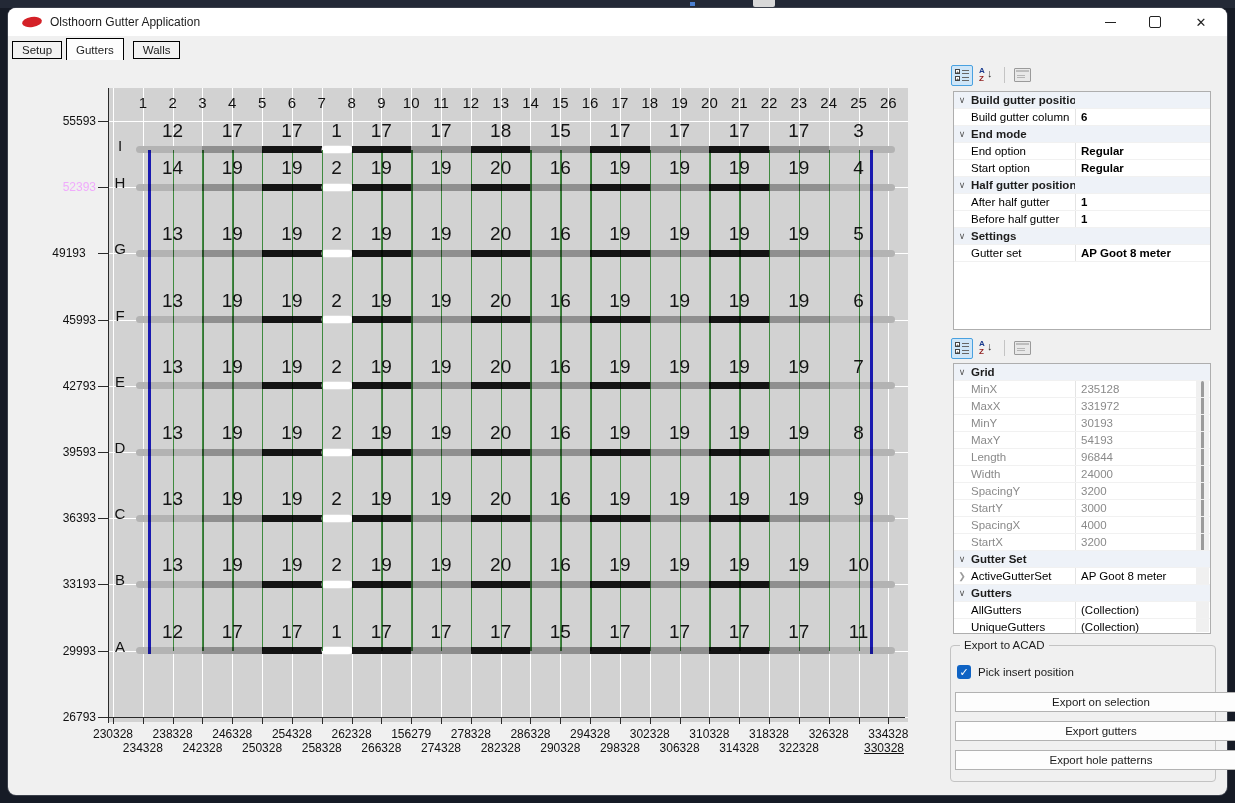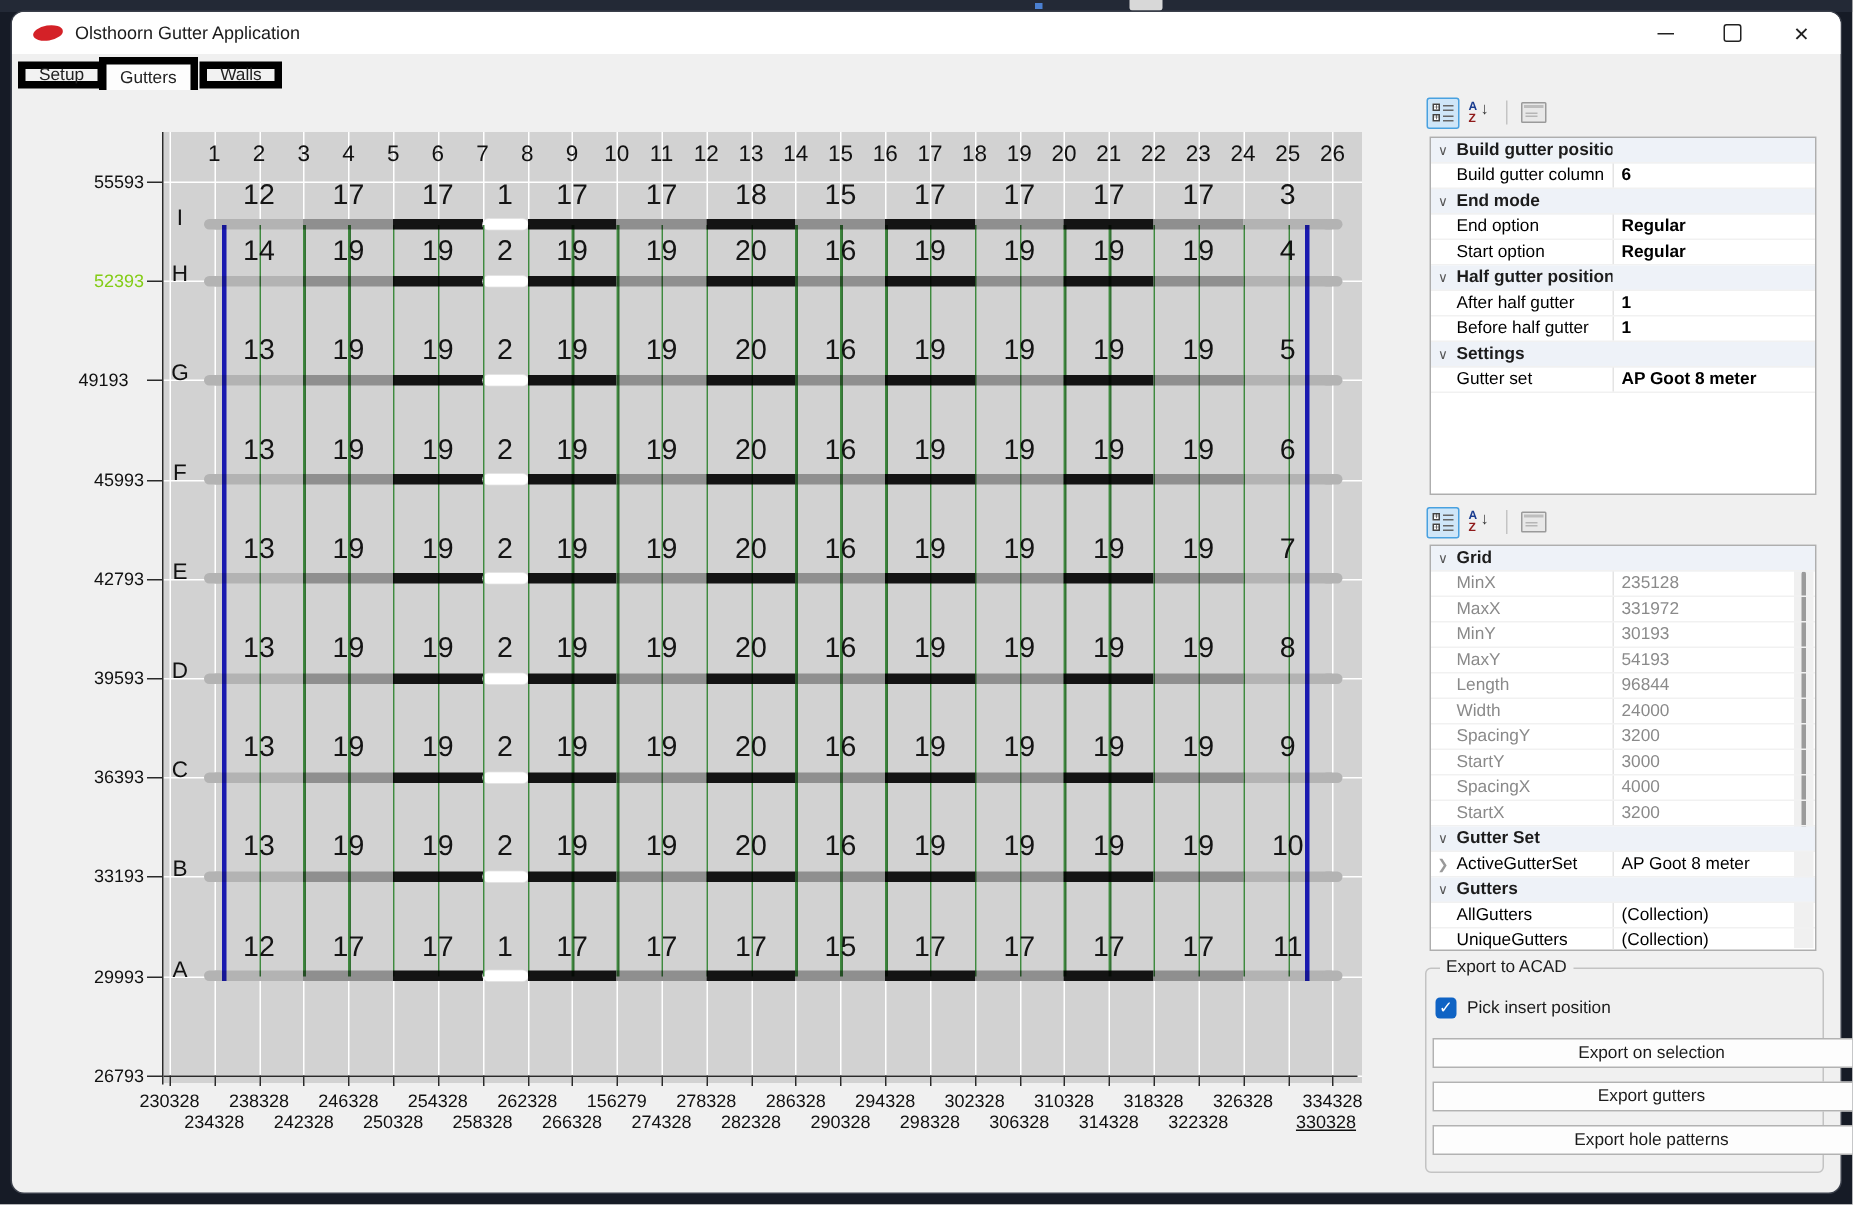--- a/index.html
+++ b/index.html
@@ -15,21 +15,21 @@
   .appicon{position:absolute;left:14px;top:9px;width:20px;height:10px;background:#d42127;border-radius:50%;
            transform:rotate(-9deg);}
   .apptitle{position:absolute;left:42px;top:7px;font-size:12px;color:#1b1b1b;}
   .winbtn{position:absolute;top:0;width:42px;height:28px;display:flex;align-items:center;justify-content:center;color:#222;}
   .winbtn.min{left:1081px;} .winbtn.max{left:1126px;} .winbtn.cls{left:1172px;}
   .glyph-min{width:11px;height:1px;background:#222;}
   .glyph-max{width:10px;height:10px;border:1.2px solid #222;border-radius:2px;}
   .glyph-cls{font-size:13px;line-height:13px;}
 
   .tabstrip{position:absolute;left:0;top:30px;height:22px;width:1219px;}
-  .tab{position:absolute;top:3px;height:18px;padding:0 9px;background:#f2f2f2;border:5px solid #000000;
+  .tab{position:absolute;top:3px;height:18px;padding:0 9px;background:#f2f2f2;border:1px solid #000000;
        font-size:11.5px;color:#222;display:flex;align-items:center;box-sizing:border-box;}
   .tab.active{top:0;height:22px;background:#fdfdfd;border-bottom:none;z-index:2;}
 
   .canvas{position:absolute;left:0;top:0;width:1235px;height:803px;pointer-events:none;}
   .canvas *{pointer-events:auto;}
   .abs{position:absolute;}
   .num{color:#161616;text-align:center;}
   .blend{mix-blend-mode:multiply;}
 
   
@@ -324,21 +324,21 @@
       <div class="abs" style="left: 109px; top: 452px; width: 799px; height: 1px; background: rgb(255, 255, 255);"></div>
       <div class="abs" style="left: 109px; top: 518.2px; width: 799px; height: 1px; background: rgb(255, 255, 255);"></div>
       <div class="abs" style="left: 109px; top: 584.4px; width: 799px; height: 1px; background: rgb(255, 255, 255);"></div>
       <div class="abs" style="left: 109px; top: 650.6px; width: 799px; height: 1px; background: rgb(255, 255, 255);"></div>
       <div class="abs" style="left: 109px; top: 716.8px; width: 799px; height: 1px; background: rgb(255, 255, 255);"></div>
       <div class="abs" style="left: 108px; top: 88px; width: 1px; height: 635px; background: rgb(42, 42, 42);"></div>
       <div class="abs" style="left: 109px; top: 717px; width: 796px; height: 1px; background: rgb(42, 42, 42);"></div>
       <div class="abs" style="left: 98px; top: 121px; width: 10px; height: 1px; background: rgb(42, 42, 42);"></div>
       <div class="abs num" style="left: 42px; top: 114px; width: 54px; font-size: 12px; text-align: right; color: rgb(17, 17, 17);">55593</div>
       <div class="abs" style="left: 98px; top: 187.2px; width: 10px; height: 1px; background: rgb(42, 42, 42);"></div>
-      <div class="abs num" style="left: 42px; top: 180.2px; width: 54px; font-size: 12px; text-align: right; color: #84cc16;">52393</div>
+      <div class="abs num" style="left: 42px; top: 180.2px; width: 54px; font-size: 12px; text-align: right; color: #f0abfc;">52393</div>
       <div class="abs" style="left: 98px; top: 253.4px; width: 10px; height: 1px; background: rgb(42, 42, 42);"></div>
       <div class="abs num" style="left: 42px; top: 246.4px; width: 54px; font-size: 12px; color: rgb(17, 17, 17);">49193</div>
       <div class="abs" style="left: 98px; top: 319.6px; width: 10px; height: 1px; background: rgb(42, 42, 42);"></div>
       <div class="abs num" style="left: 42px; top: 312.6px; width: 54px; font-size: 12px; text-align: right; color: rgb(17, 17, 17);">45993</div>
       <div class="abs" style="left: 98px; top: 385.8px; width: 10px; height: 1px; background: rgb(42, 42, 42);"></div>
       <div class="abs num" style="left: 42px; top: 378.8px; width: 54px; font-size: 12px; text-align: right; color: rgb(17, 17, 17);">42793</div>
       <div class="abs" style="left: 98px; top: 452px; width: 10px; height: 1px; background: rgb(42, 42, 42);"></div>
       <div class="abs num" style="left: 42px; top: 445px; width: 54px; font-size: 12px; text-align: right; color: rgb(17, 17, 17);">39593</div>
       <div class="abs" style="left: 98px; top: 518.2px; width: 10px; height: 1px; background: rgb(42, 42, 42);"></div>
       <div class="abs num" style="left: 42px; top: 511.2px; width: 54px; font-size: 12px; text-align: right; color: rgb(17, 17, 17);">36393</div>

